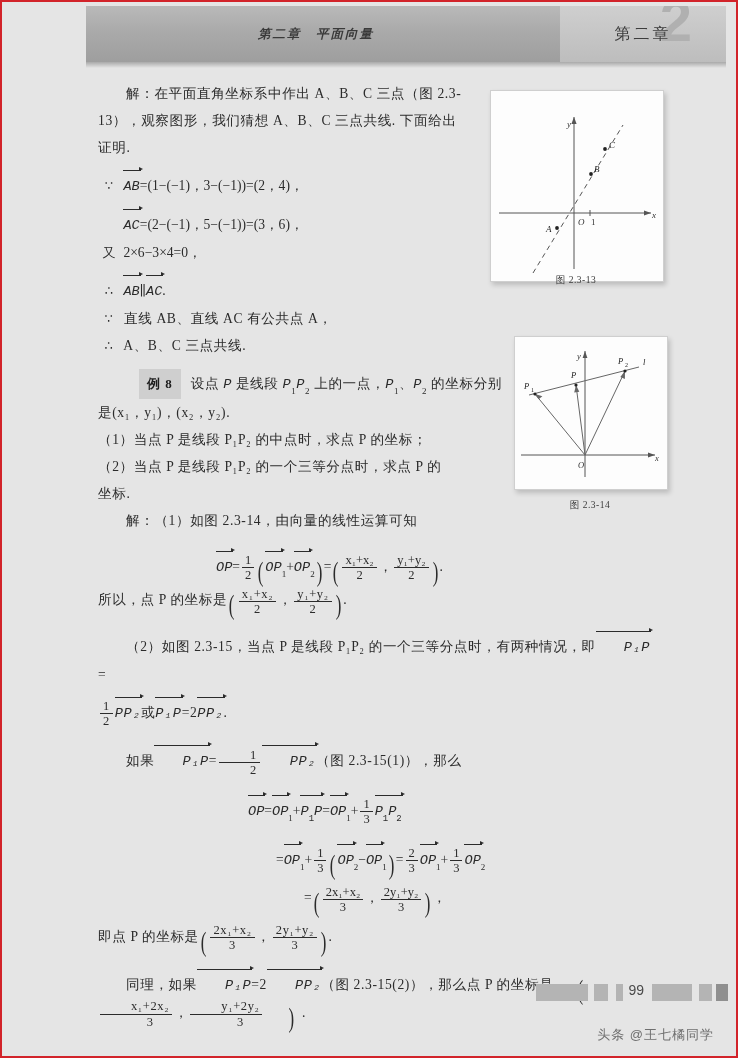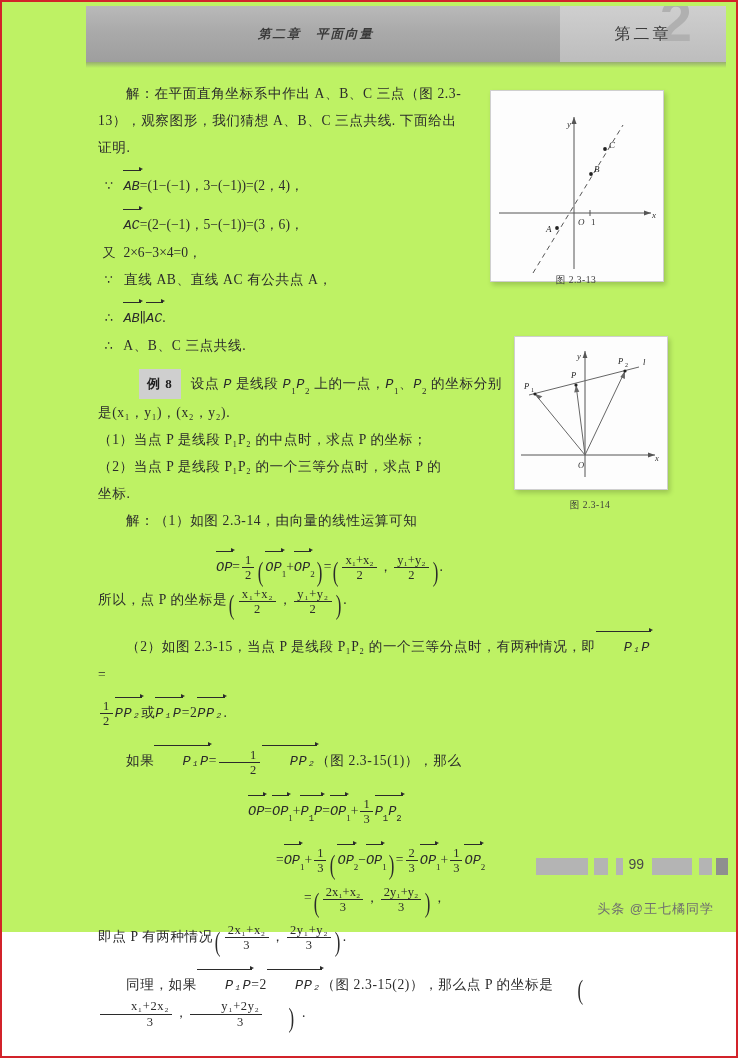--- a/index.html
+++ b/index.html
@@ -10,22 +10,22 @@
   }
   
   .page-frame{
     position:absolute;inset:0;
     border:2px solid #d2232a;
     box-sizing:border-box;
     pointer-events:none;
     z-index:50;
   }
   .sheet{
-    position:absolute;left:2px;top:2px;width:734px;height:930px;
-    background:#bef264;
+    position:absolute;left:2px;top:2px;width:734px;height:1056px;
+    background:#e5e5e5;
   }
 
   
   .header-band{
     position:absolute;left:84px;top:4px;width:640px;height:56px;
     background:linear-gradient(180deg,#b9b9b9 0%,#aaaaaa 45%,#9e9e9e 100%);
   }
   .header-band:after{
     content:"";position:absolute;left:0;right:0;bottom:-6px;height:6px;
     background:linear-gradient(180deg,rgba(120,120,120,.55),rgba(255,255,255,0));
@@ -221,28 +221,28 @@
     <div class="p txt-line">
       <span class="becuz"></span>
       <span class="mi vec">AC</span><span>=(2−(−1)，5−(−1))=(3，6)，</span>
     </div>
 
     <div class="p txt-line">
       <span class="becuz">又</span>
       <span>2×6−3×4=0，</span>
     </div>
 
+    <div class="p txt-line">
+      <span class="thrfr">∴</span>
+      <span class="mi vec">AB</span><span>∥</span><span class="mi vec">AC</span><span>.</span>
+    </div>
+
     <div class="p txt-line zh">
       <span class="becuz">∵</span>
       <span>直线 AB、直线 AC 有公共点 A，</span>
-    </div>
-
-    <div class="p txt-line">
-      <span class="thrfr">∴</span>
-      <span class="mi vec">AB</span><span>∥</span><span class="mi vec">AC</span><span>.</span>
     </div>
 
     <div class="p txt-line zh">
       <span class="thrfr">∴</span>
       <span>A、B、C 三点共线.</span>
     </div>
 
     <div class="p zh" style="margin-top:10px;padding-left:41px;">
       <span class="example-tag">例 8</span><span>设点 </span><span class="mi">P</span><span> 是线段 </span><span class="mi">P</span><sub>1</sub><span class="mi">P</span><sub>2</sub><span> 上的一点，</span><span class="mi">P</span><sub>1</sub><span>、</span><span class="mi">P</span><sub>2</sub><span> 的坐标分别</span>
     </div>
@@ -306,21 +306,21 @@
           <span class="num">2x₁+x₂</span>
           <span class="den">3</span>
         </span>，<span class="frac">
           <span class="num">2y₁+y₂</span>
           <span class="den">3</span>
         </span><span class="paren">)</span>，
       </span>
     </div>
 
     <div class="p zh">
-      <span>即点 P 有两种情况</span><span class="paren">(</span><span class="frac">
+      <span>即点 P 的坐标是</span><span class="paren">(</span><span class="frac">
         <span class="num">2x₁+x₂</span>
         <span class="den">3</span>
       </span>，<span class="frac">
         <span class="num">2y₁+y₂</span>
         <span class="den">3</span>
       </span><span class="paren">)</span><span>.</span>
     </div>
 
     <div class="p indent zh" style="margin-top:8px;">
       <span>同理，如果</span><span class="vec mi">P₁P</span><span>=2</span><span class="vec mi">PP₂</span><span>（图 2.3-15(2)），那么点 P 的坐标是</span><span class="paren">(</span><span class="frac">

